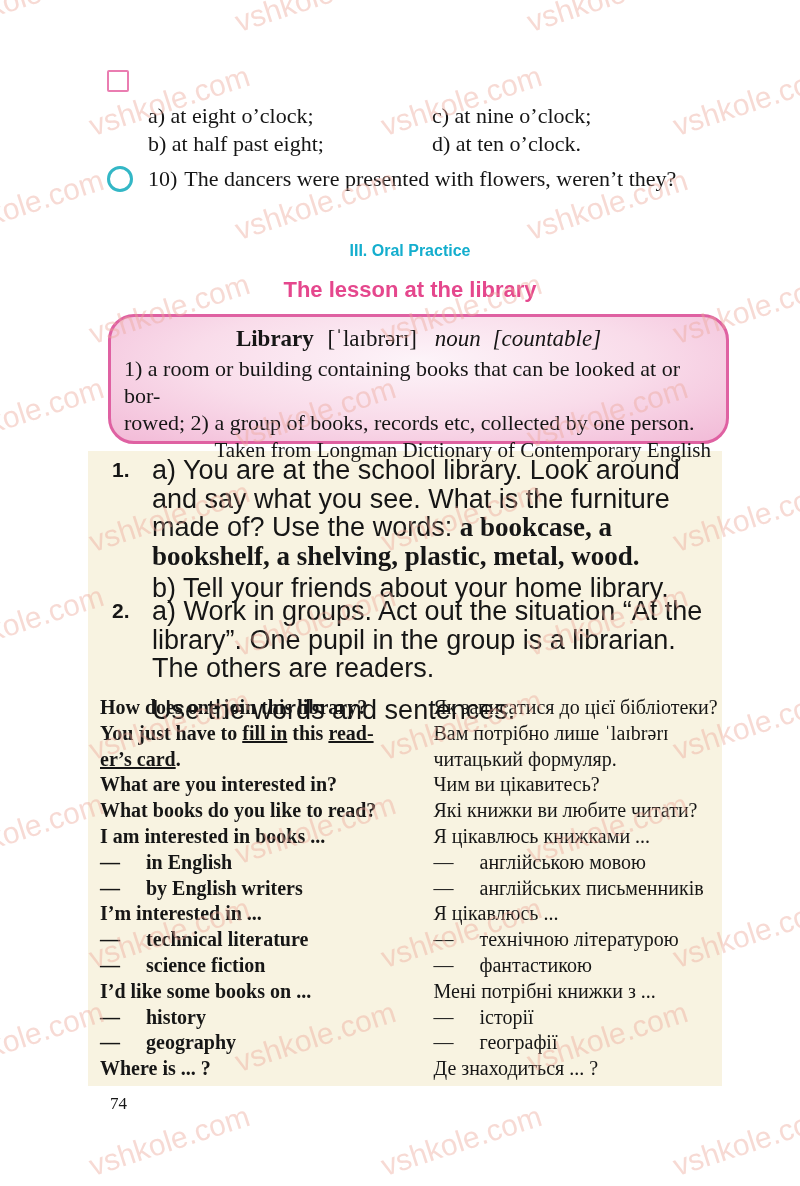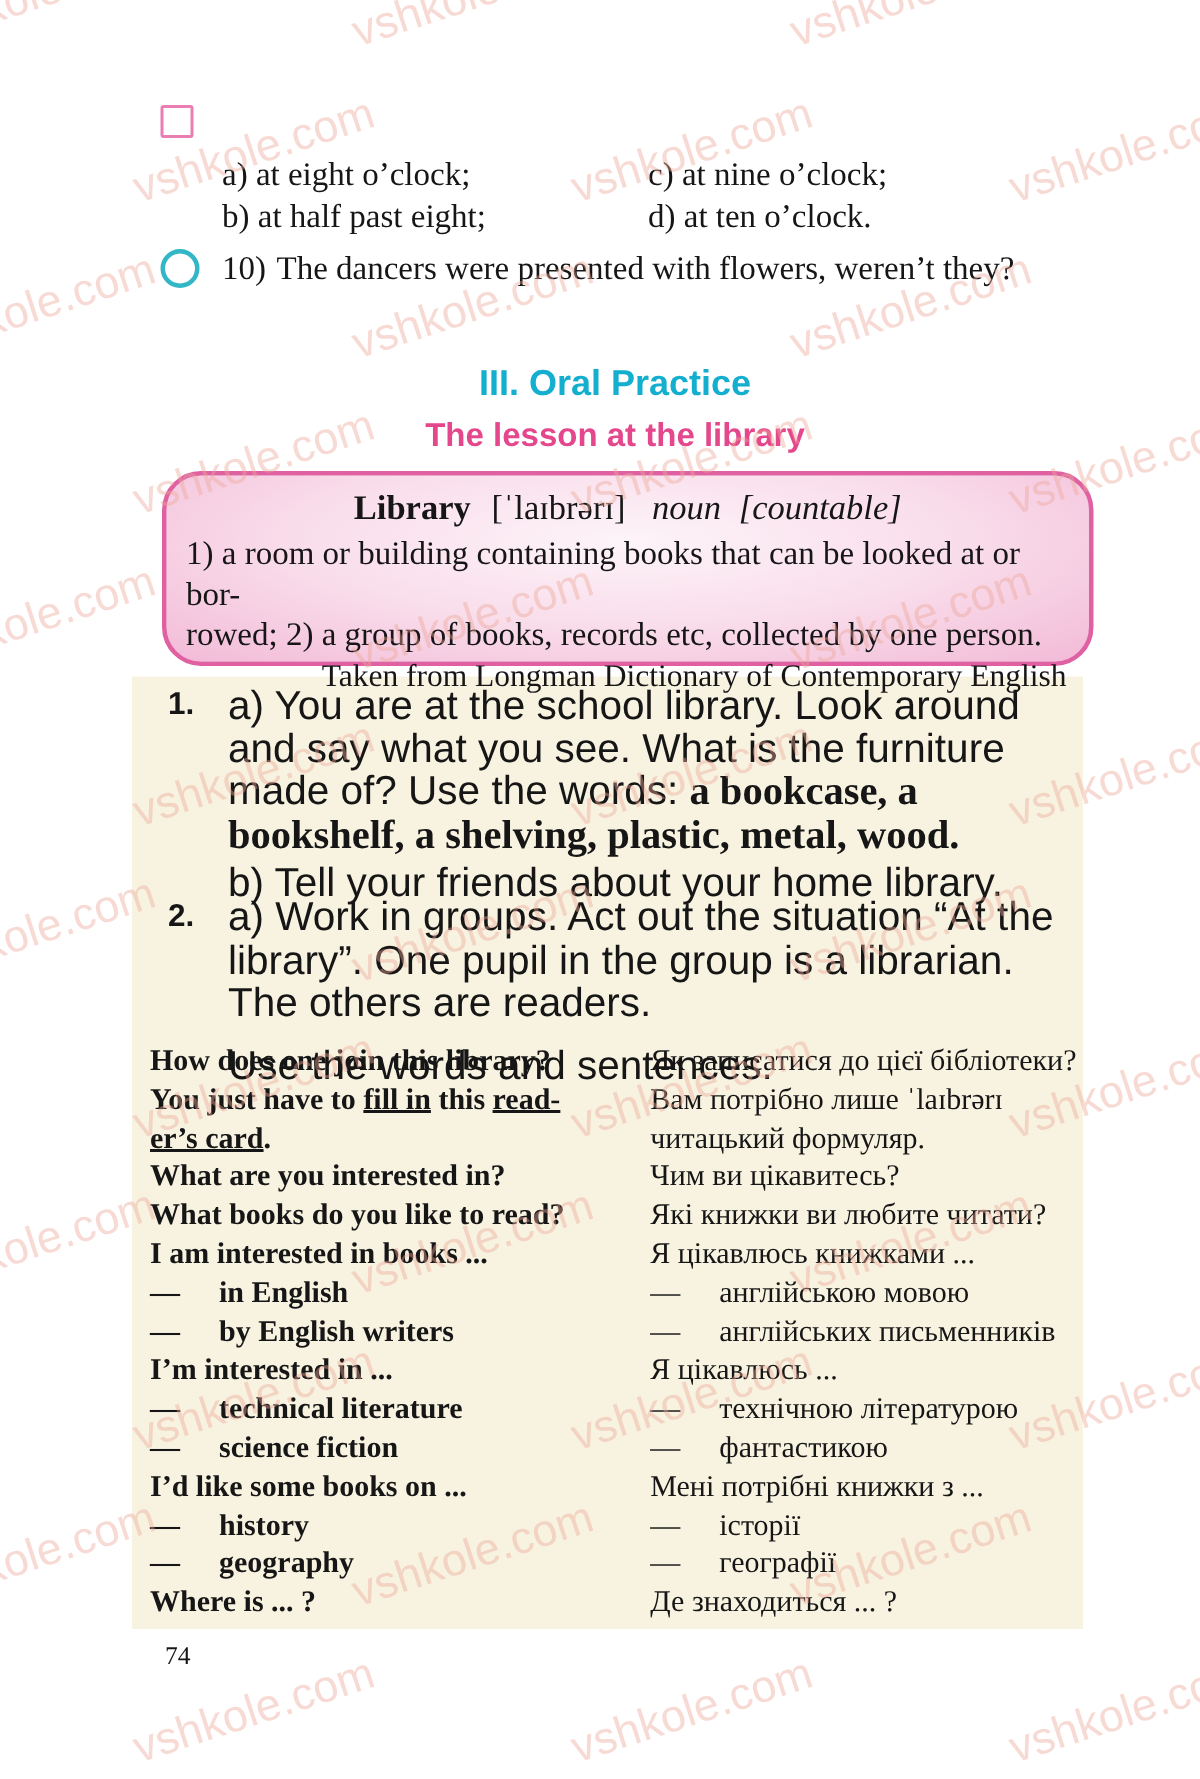--- a/index.html
+++ b/index.html
@@ -16,21 +16,21 @@
   .q-num{margin-right:7px;}
   .q9-options{position:absolute;left:148px;top:103px;display:grid;
               grid-template-rows:28px 28px;grid-auto-flow:column;grid-auto-columns:284px auto;
               font-size:22px;}
   .q-option{white-space:nowrap;}
   .q-circle{position:absolute;left:107px;top:166px;width:20px;height:20px;
             border:3px solid #33b7c6;border-radius:50%;background:#fff;}
   .q10-line{position:absolute;left:148px;top:166px;width:620px;font-size:22px;white-space:nowrap;}
   
   .sec-title{position:absolute;left:90px;top:242px;width:640px;text-align:center;
-             font-family:"Liberation Sans",sans-serif;font-weight:bold;font-size:24px;color:#14AECE;}
+             font-family:"Liberation Sans",sans-serif;font-weight:bold;font-size:16px;color:#14AECE;}
   .sec-sub{position:absolute;left:90px;top:277px;width:640px;text-align:center;
            font-family:"Liberation Sans",sans-serif;font-weight:bold;font-size:22px;color:#E5478D;}
   
   .dict-box{position:absolute;left:108px;top:314px;width:615px;height:124px;
             border:3.5px solid #df61a2;border-radius:26px;
             background:radial-gradient(ellipse at 50% 35%, #fdf4f9 0%, #f9dcea 52%, #f2bad7 100%);
             z-index:2;}
   .dict-title{margin-top:9px;text-align:center;font-size:23px;}
   .dict-headword{font-weight:bold;}
   .dict-pron{margin-left:8px;}

